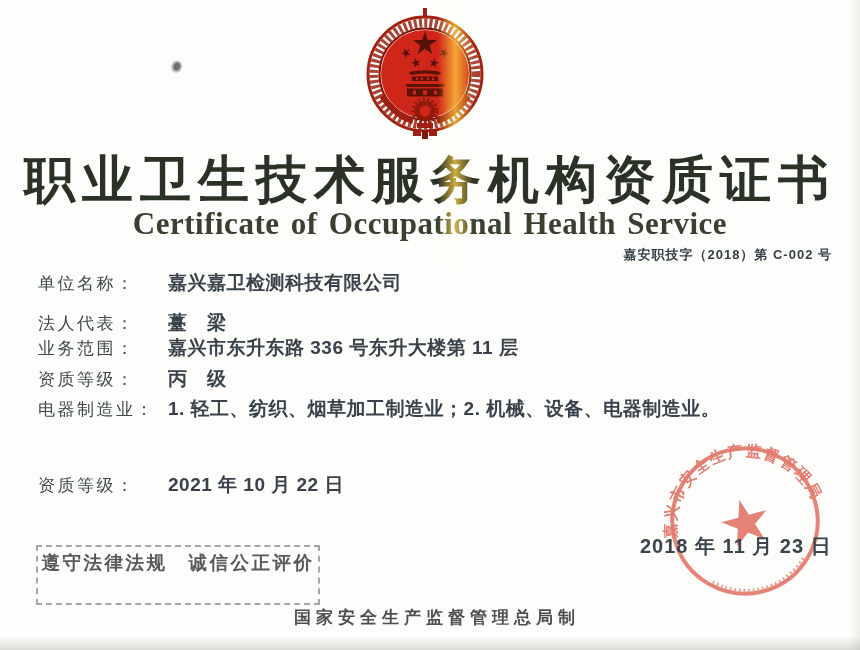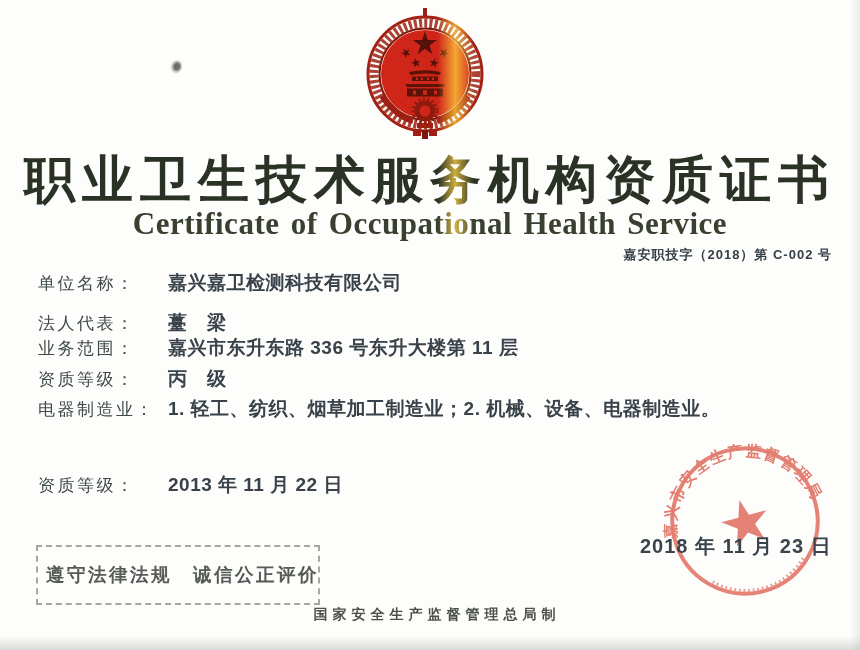--- a/index.html
+++ b/index.html
@@ -57,30 +57,30 @@
   }
   .validity{position:absolute;left:38px;top:472px;white-space:nowrap;}
   .seal{position:absolute;left:652px;top:428px;width:186px;height:186px;opacity:.82;}
   .issue-date{
     position:absolute;left:640px;top:533px;z-index:6;
     font-size:20px;font-weight:700;color:#3a444c;letter-spacing:1px;white-space:nowrap;
   }
   .pledge{
     position:absolute;left:36px;top:545px;width:264px;height:50px;
     border:2px dashed #a4a8a5;padding:3px 8px;
-    display:flex;flex-direction:column;justify-content:center;gap:40px;
+    display:flex;flex-direction:row;justify-content:center;gap:40px;
   }
   .pledge .pline{
     font-family:"Liberation Serif","DejaVu Serif",serif;
     font-size:18.5px;font-weight:700;color:#565b58;letter-spacing:2.5px;
     line-height:27px;white-space:nowrap;
   }
   .footer{
     position:absolute;left:0;right:0;top:606px;text-align:center;
-    font-size:14px;font-weight:600;color:#4b504c;letter-spacing:5px;margin-left:14px;
+    font-size:17px;font-weight:600;color:#4b504c;letter-spacing:5px;margin-left:14px;
   }
 </style>
 </head>
 <body>
 
 <div class="page">
 
   <div class="smudge"></div>
 
   <div class="emblem">
@@ -138,21 +138,21 @@
     </div>
     <div class="frow f3">
       <span class="lbl">资质等级：</span><span class="val">丙　级</span>
     </div>
     <div class="frow f4">
       <span class="lbl">电器制造业：</span><span class="val">1. 轻工、纺织、烟草加工制造业；2. 机械、设备、电器制造业。</span>
     </div>
   </div>
 
   <div class="validity">
-    <span class="lbl">资质等级：</span><span class="val">2013 年 11 月 22 日</span>
+    <span class="lbl">资质等级：</span><span class="val">2021 年 10 月 22 日</span>
   </div>
 
   <div class="seal">
     <svg viewBox="0 0 210 210" width="186" height="186" xmlns="http://www.w3.org/2000/svg">
       <defs>
         <path id="sealArc" d="M25,112 A80,80 0 1 1 185,112" fill="none"></path>
         <path id="star2" d="M0,-12 L2.69,-3.71 L11.41,-3.71 L4.36,1.42 L7.05,9.71 L0,4.58 L-7.05,9.71 L-4.36,1.42 L-11.41,-3.71 L-2.69,-3.71 Z"></path>
       </defs>
       <g transform="rotate(-15 105 105)">
         <circle cx="105" cy="105" r="82" fill="none" stroke="#e0695b" stroke-width="4.5"></circle>

